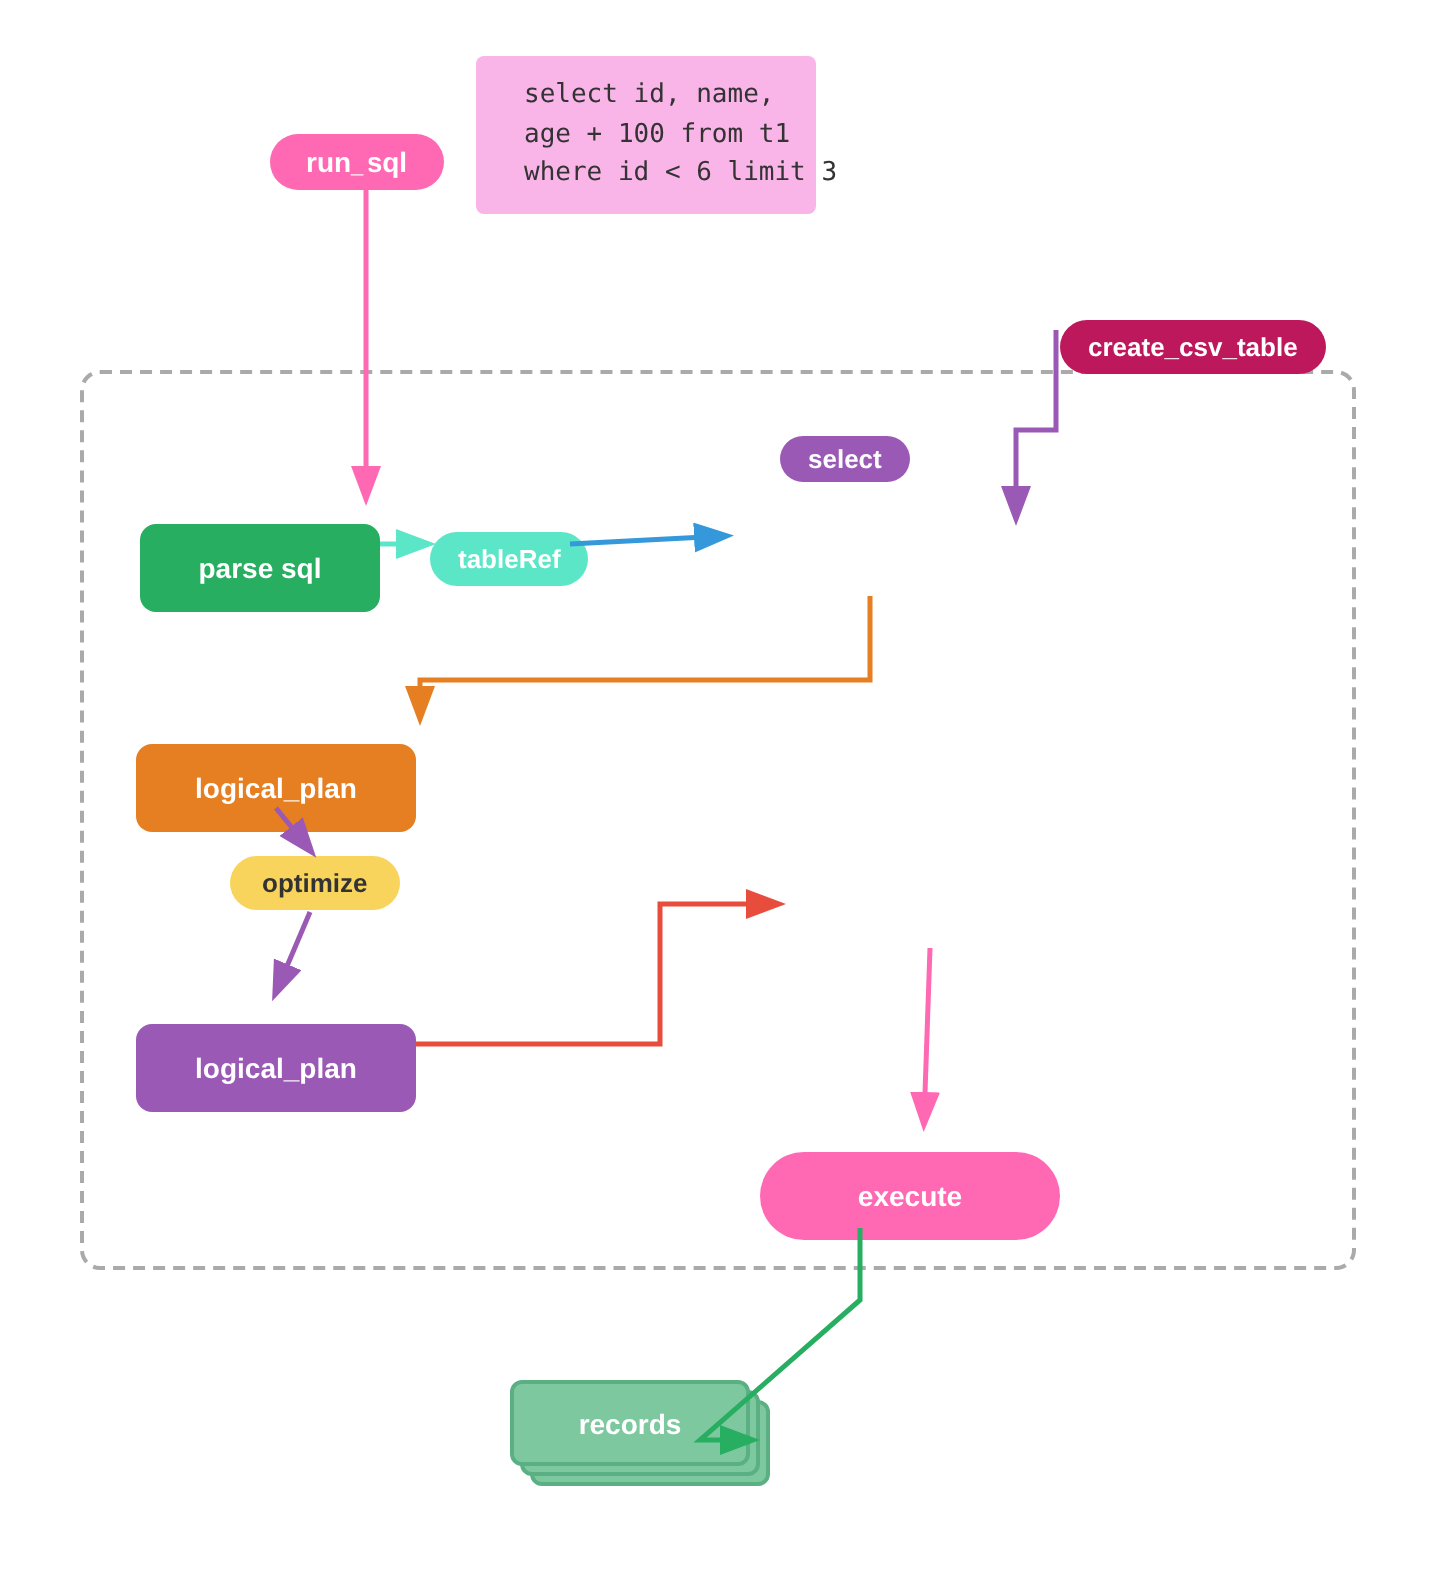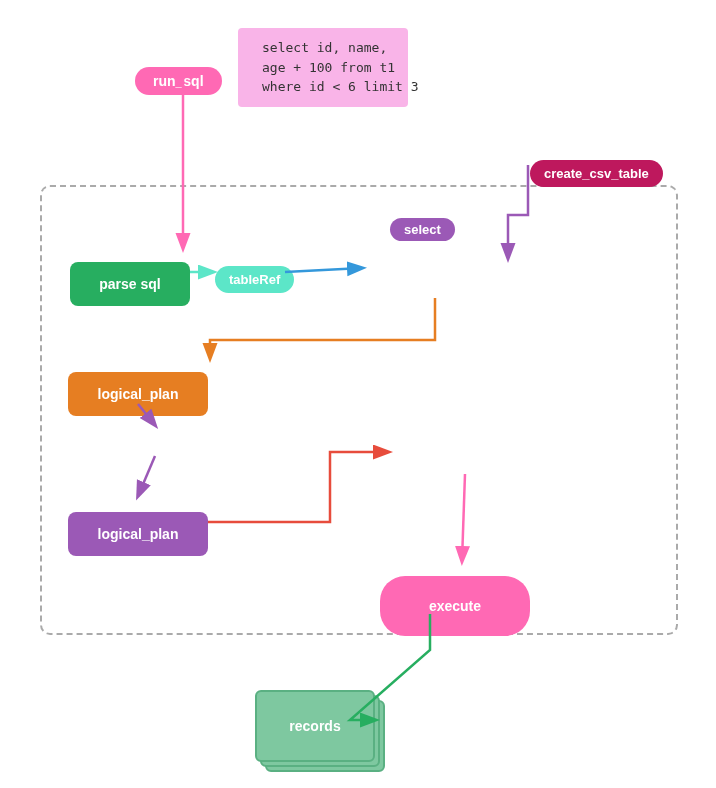--- a/index.html
+++ b/index.html
@@ -188,36 +188,36 @@
       background: #e74c3c;
       border-radius: 8px;
     }
 
     
     .execute {
       position: absolute;
       top: 564px;
       left: 380px;
       width: 150px;
-      height: 60px;
+      height: 44px;
       background: #ff69b4;
       border-radius: 25px;
     }
 
     
     .records-stack {
       position: absolute;
       top: 680px;
       left: 250px;
     }
 
     .record-card {
       position: absolute;
       width: 120px;
-      height: 72px;
+      height: 43px;
       background: #7ec8a0;
       border-radius: 6px;
       border: 2px solid #5ab082;
     }
 
     .record-card:nth-child(1) { top: 10px; left: 10px; }
     .record-card:nth-child(2) { top: 5px; left: 5px; }
     .record-card:nth-child(3) { top: 0px; left: 0px; display: flex; align-items: center; justify-content: center; font-weight: bold; color: #fff; font-size: 14px; }
 
     
@@ -262,20 +262,23 @@
 
   <div class="statement node">
     <span>tableRef</span>
   </div>
 
 
   <div class="logical-plan-orange node">
     <span>logical_plan</span>
   </div>
 
+  <div class="optimize">
+    <span>optimize</span>
+  </div>
 
   <div class="logical-plan-purple node">
     <span>logical_plan</span>
   </div>
 
 
   <div class="execute node">
     <span>execute</span>
   </div>
 

